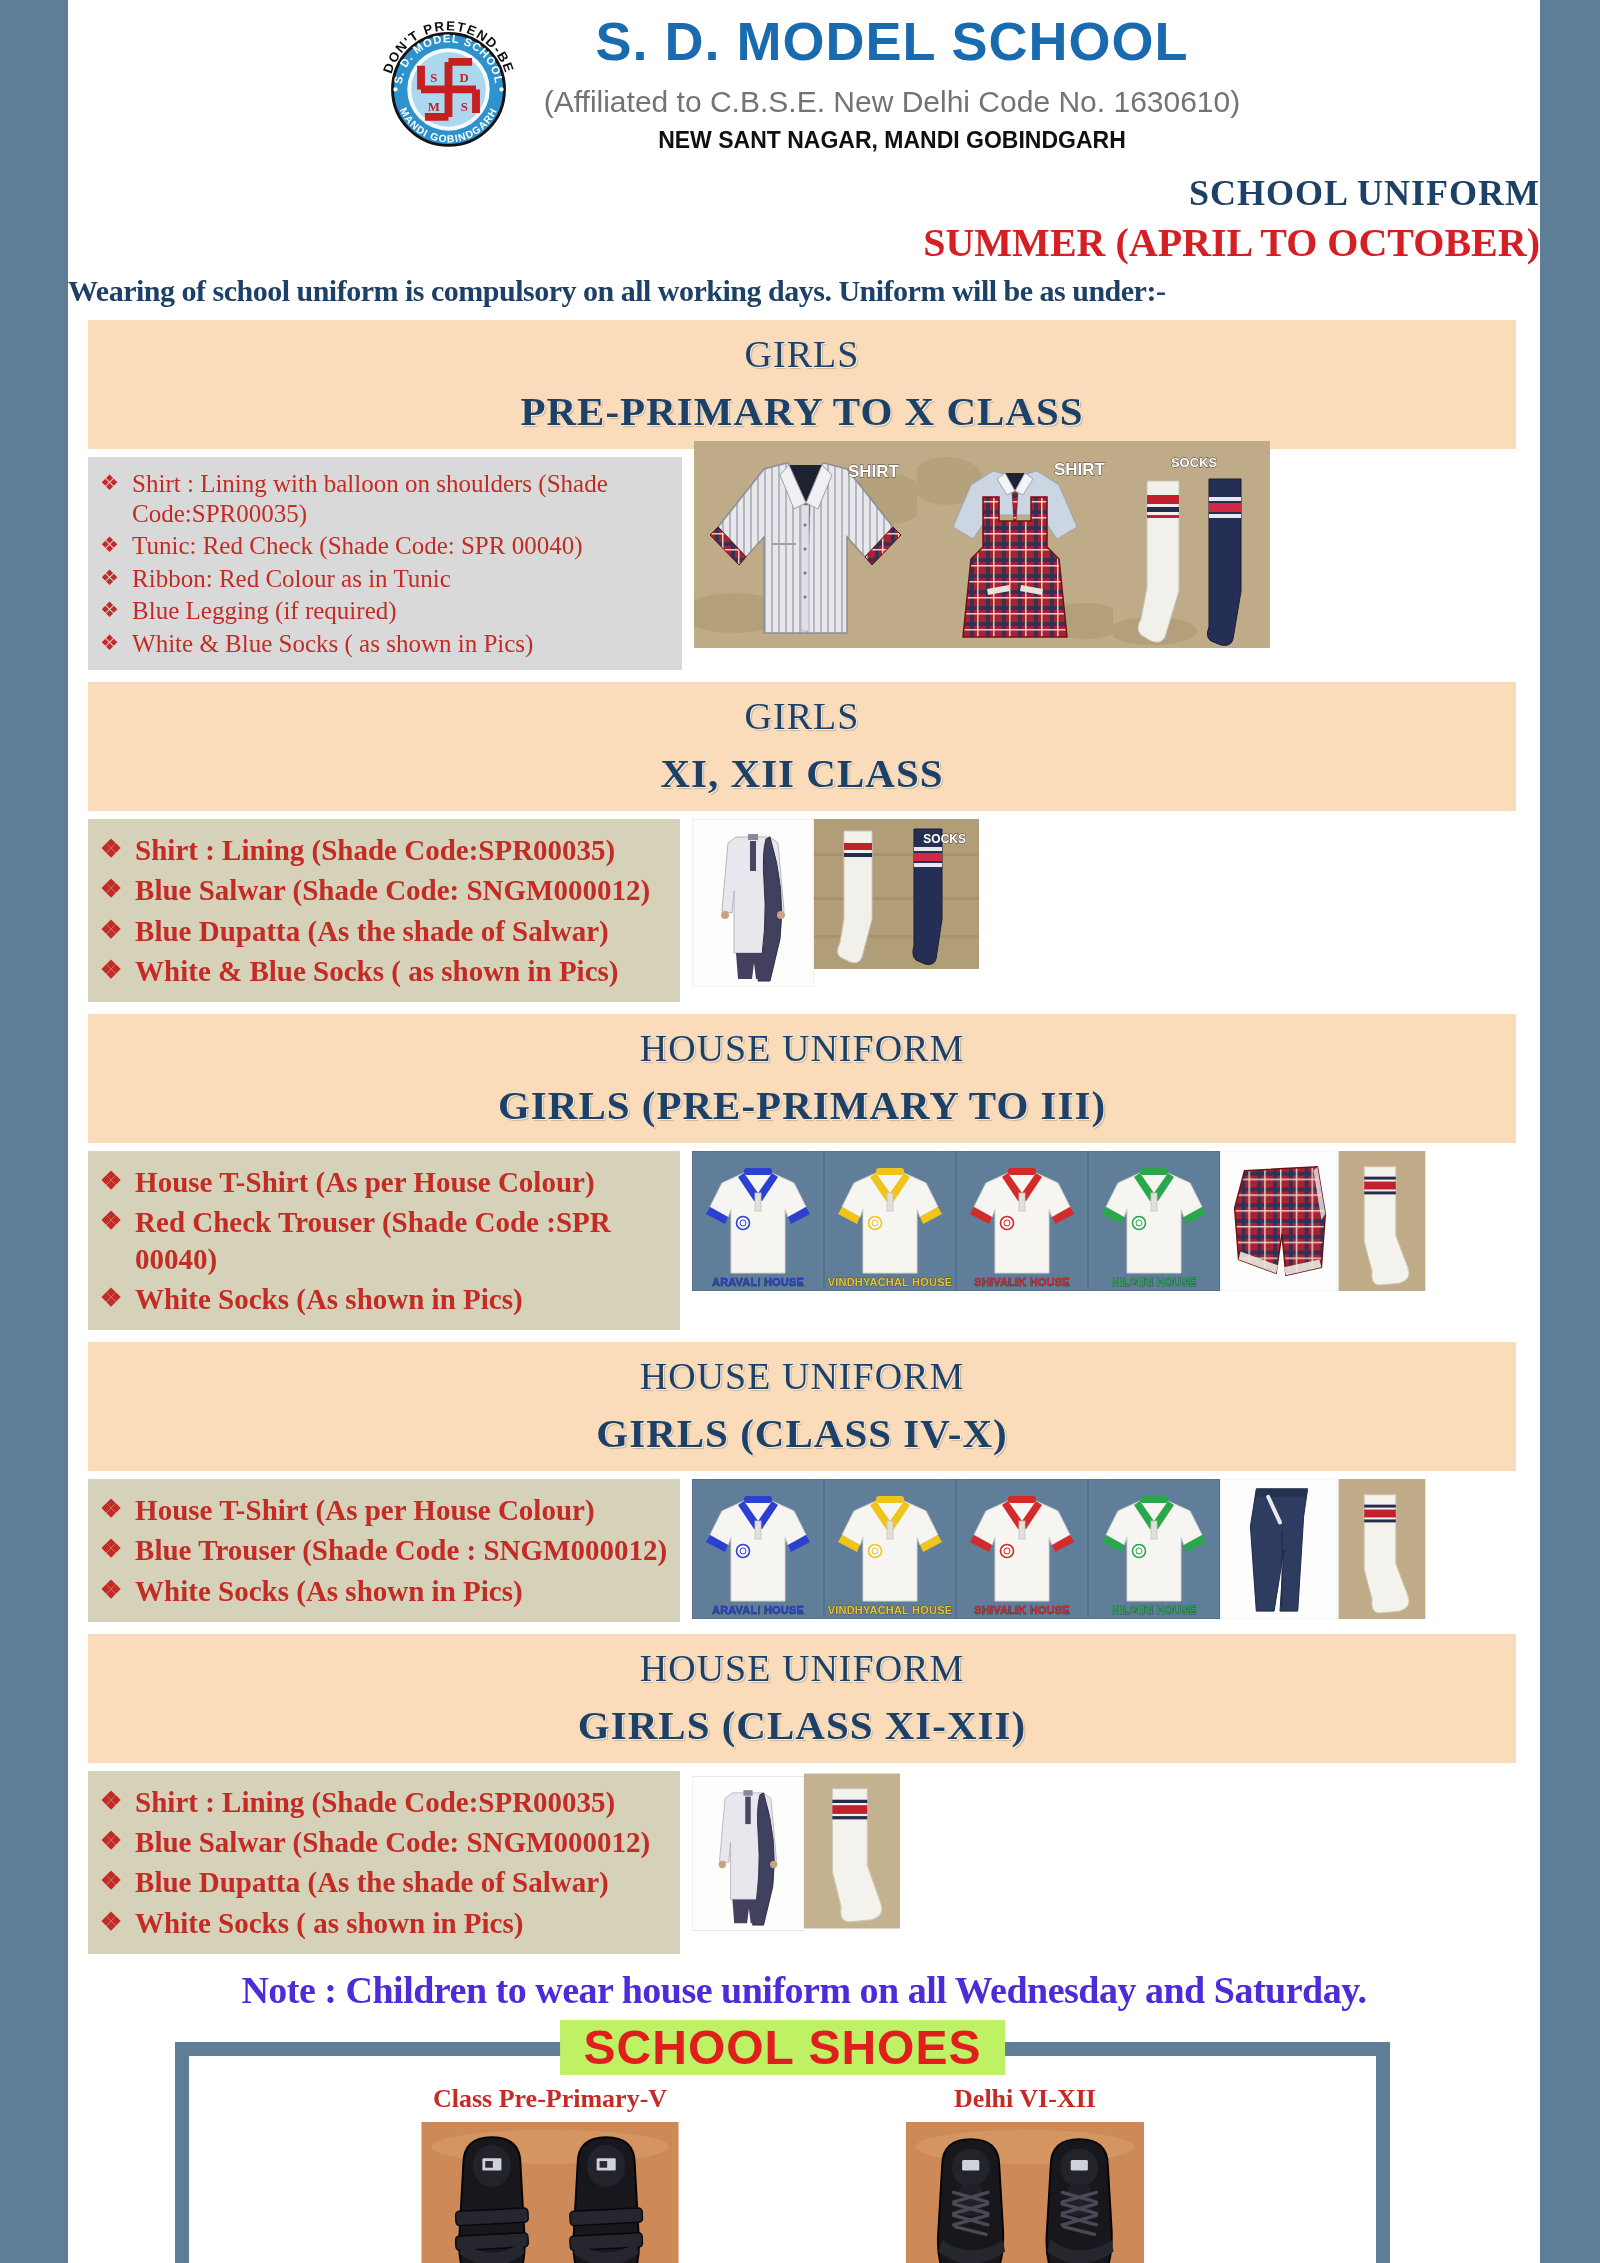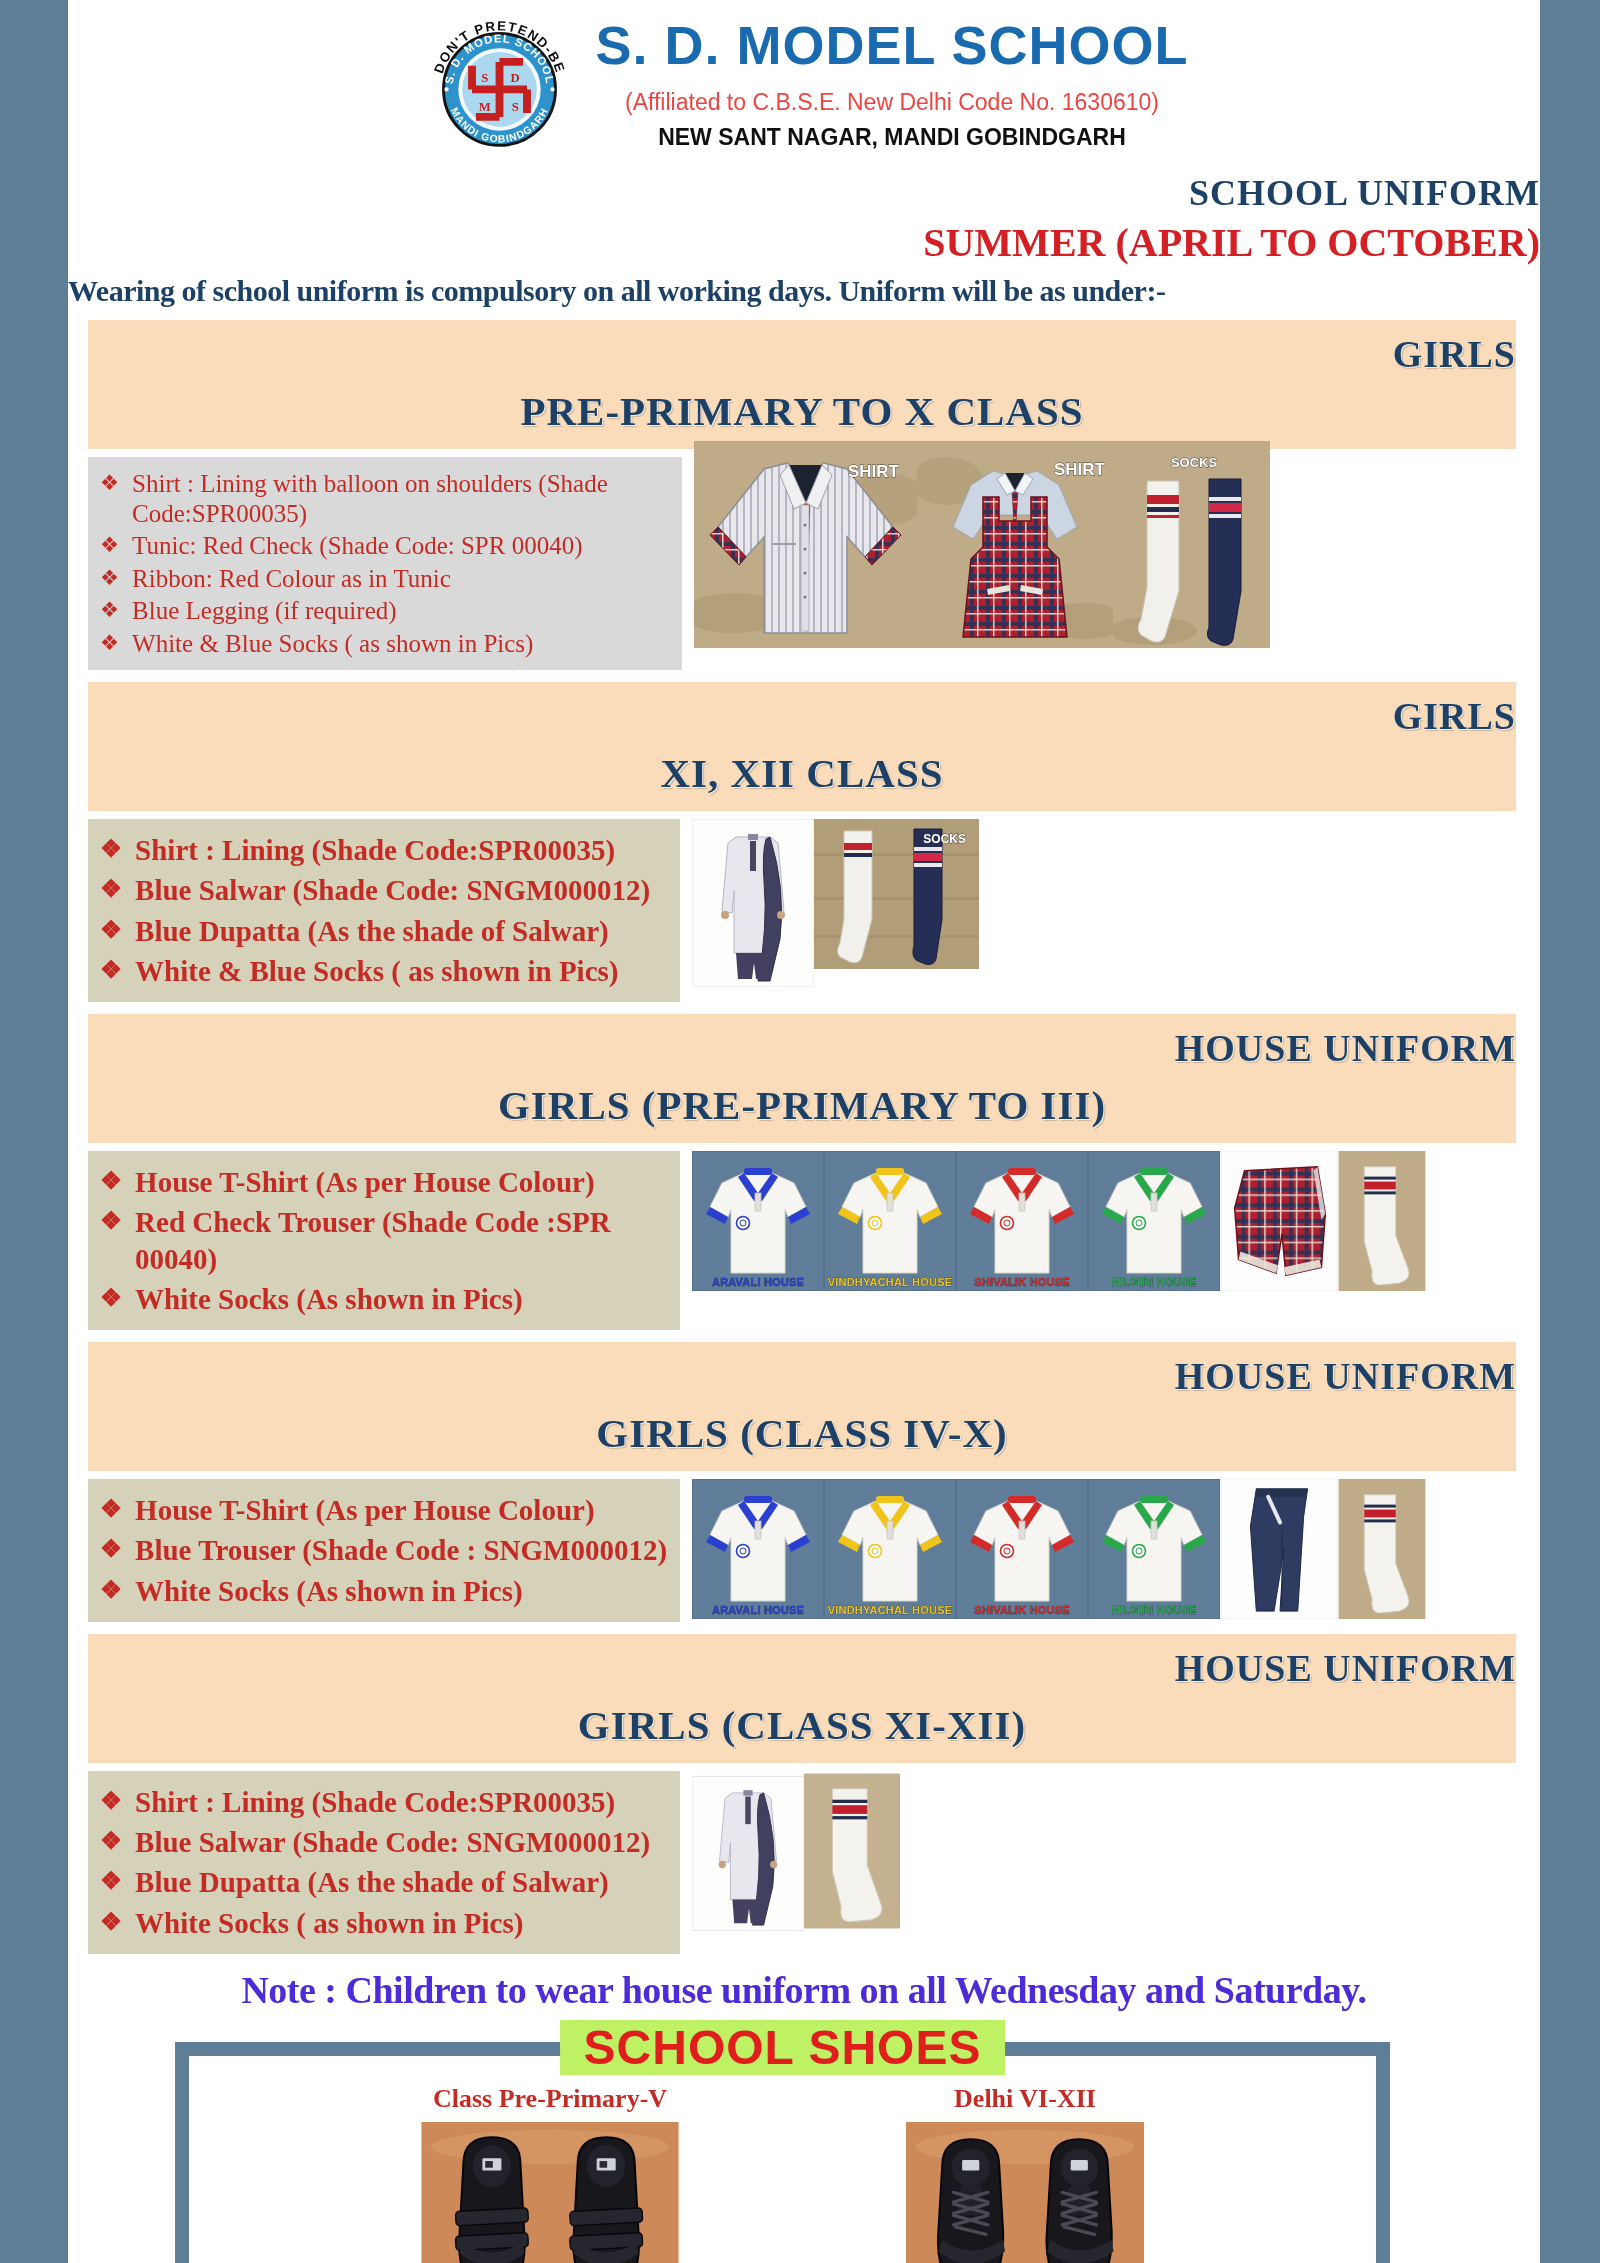--- a/index.html
+++ b/index.html
@@ -8,33 +8,33 @@
   .stripe{position:absolute;top:0;bottom:0;background:var(--frame,#5d7e96);}
   .stripe.left{left:0;width:68px;}
   .stripe.right{right:0;width:60px;}
   .content{position:absolute;left:68px;right:60px;top:0;}
 
   
   .header{display:flex;justify-content:center;align-items:center;gap:14px;margin-top:8px;height:152px;}
   .head-text{text-align:center;}
   .school-name{font-family:"Liberation Sans",sans-serif;font-weight:bold;font-size:54px;
                color:var(--schoolblue,#1a6ab0);letter-spacing:1px;line-height:1;}
-  .affiliation{font-family:"Liberation Sans",sans-serif;font-size:23px;color:#ef4444;margin-top:17px;}
+  .affiliation{font-family:"Liberation Sans",sans-serif;font-size:30px;color:#737373;margin-top:17px;}
   .address{font-family:"Liberation Sans",sans-serif;font-weight:bold;font-size:23px;color:#101010;margin-top:8px;}
 
   .title-main{text-align:right;font-weight:bold;font-size:36px;color:var(--navy,#1d4166);
               letter-spacing:1px;margin-top:12px;}
   .title-season{text-align:right;font-weight:bold;font-size:40px;color:var(--season,#d42025);margin-top:5px;}
   .title-intro{text-align:left;font-weight:bold;font-size:30px;color:var(--navy,#1d4166);margin-top:8px;letter-spacing:-0.5px;}
 
   
   .banner{background:var(--banner,#fbdcba);margin:12px 24px 0 20px;text-align:center;
           padding:12px 0 14px;}
-  .banner .l1{font-size:38px;font-weight:bold;color:var(--navy,#1d4166);letter-spacing:1px;
-              text-shadow:1px 1px 0 rgba(255,255,255,.75),2px 2px 1px rgba(60,60,60,.25);text-align:right;}
+  .banner .l1{font-size:38px;font-weight:normal;color:var(--navy,#1d4166);letter-spacing:1px;
+              text-shadow:1px 1px 0 rgba(255,255,255,.75),2px 2px 1px rgba(60,60,60,.25);}
   .banner .l2{font-size:41px;font-weight:bold;color:var(--navy,#1d4166);letter-spacing:1px;margin-top:11px;
               text-shadow:1px 1px 0 rgba(255,255,255,.75),2px 2px 1px rgba(60,60,60,.25);}
 
   
   .row{display:flex;align-items:flex-start;margin:8px 24px 0 20px;gap:12px;}
   .bullets{box-sizing:border-box;padding:9px 8px 9px 12px;}
   .bullets.gray{background:var(--graybox,#d9d9d9);width:594px;}
   .bullets.khaki{background:var(--khaki,#d6d2ba);width:592px;}
   .item{display:flex;gap:13px;color:var(--red,#c32b24);}
   .bullets.gray .item{font-size:25px;line-height:1.18;margin:3px 0;}

